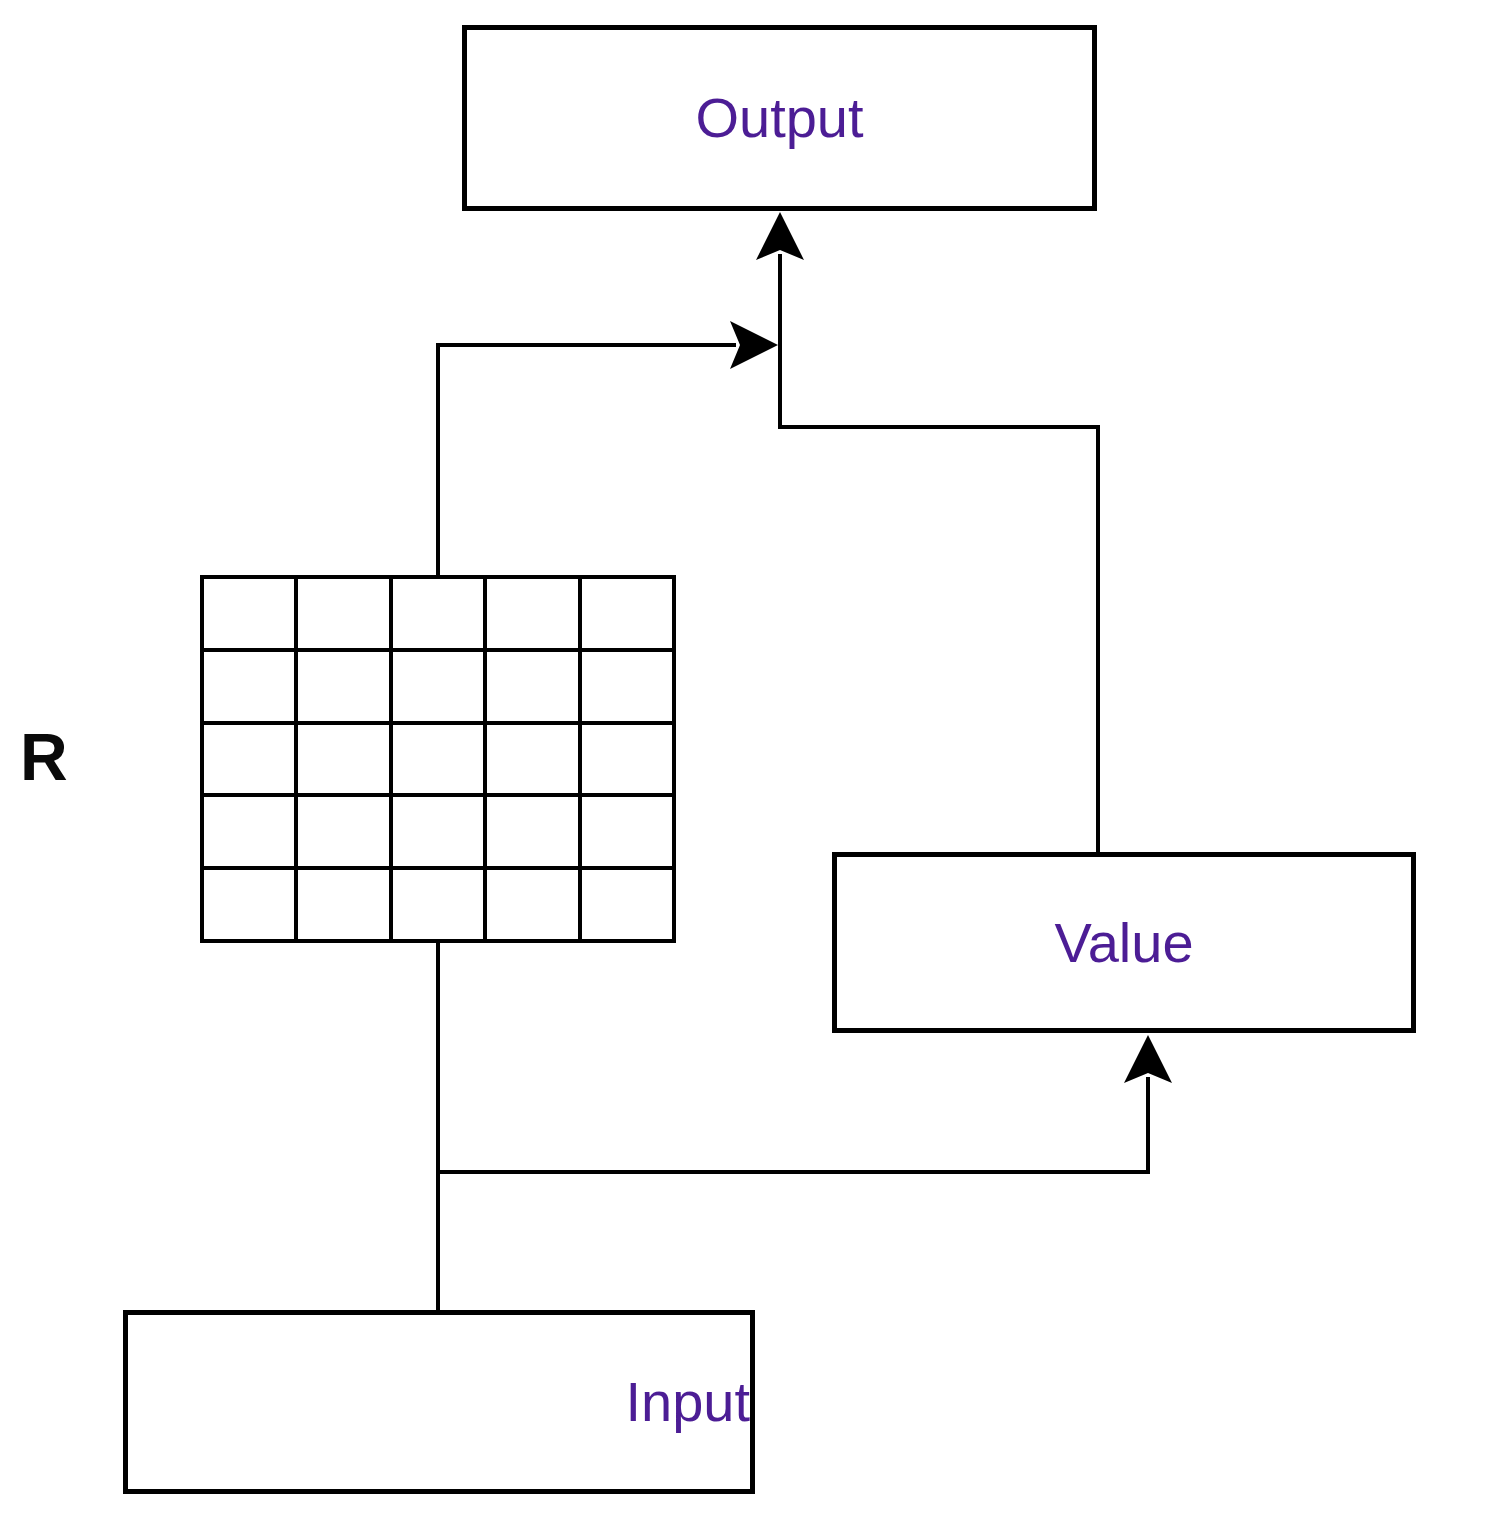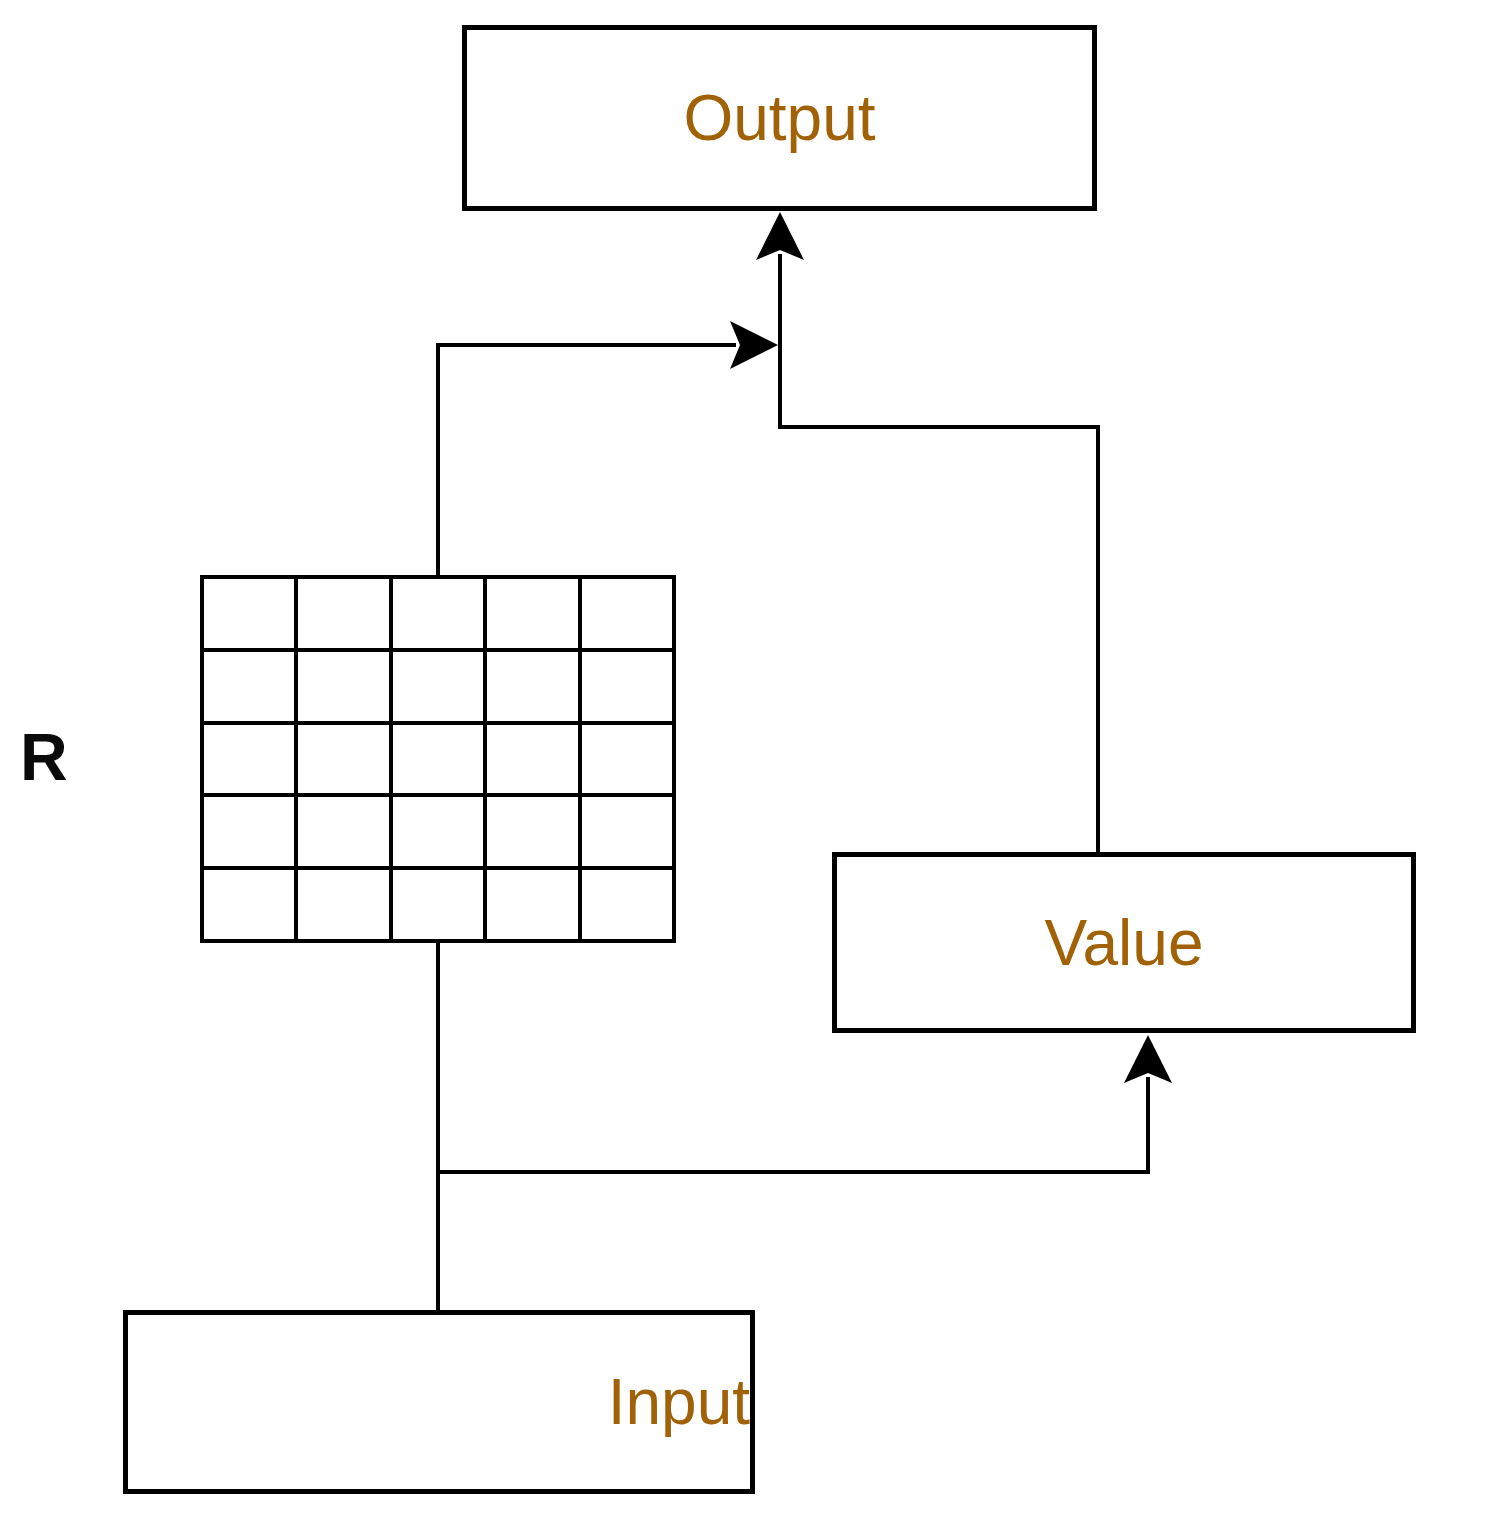--- a/index.html
+++ b/index.html
@@ -18,23 +18,23 @@
   .node {
     position: absolute;
     box-sizing: border-box;
     border: 5px solid #000000;
     background: #ffffff;
     display: flex;
     align-items: center;
     justify-content: center;
   }
   .node-label {
-    font-size: 64px;
+    font-size: 56px;
     font-weight: 400;
-    color: #a16207;
+    color: #4c1d95;
     line-height: 1;
     white-space: nowrap;
   }
   .node-output { left: 462px; top: 25px;  width: 635px; height: 186px; }
   .node-value  { left: 832px; top: 852px; width: 584px; height: 181px; }
   .node-input  { left: 123px; top: 1310px; width: 632px; height: 184px; justify-content: flex-end; }
 
   .matrix {
     position: absolute;
     left: 200px; top: 575px;

